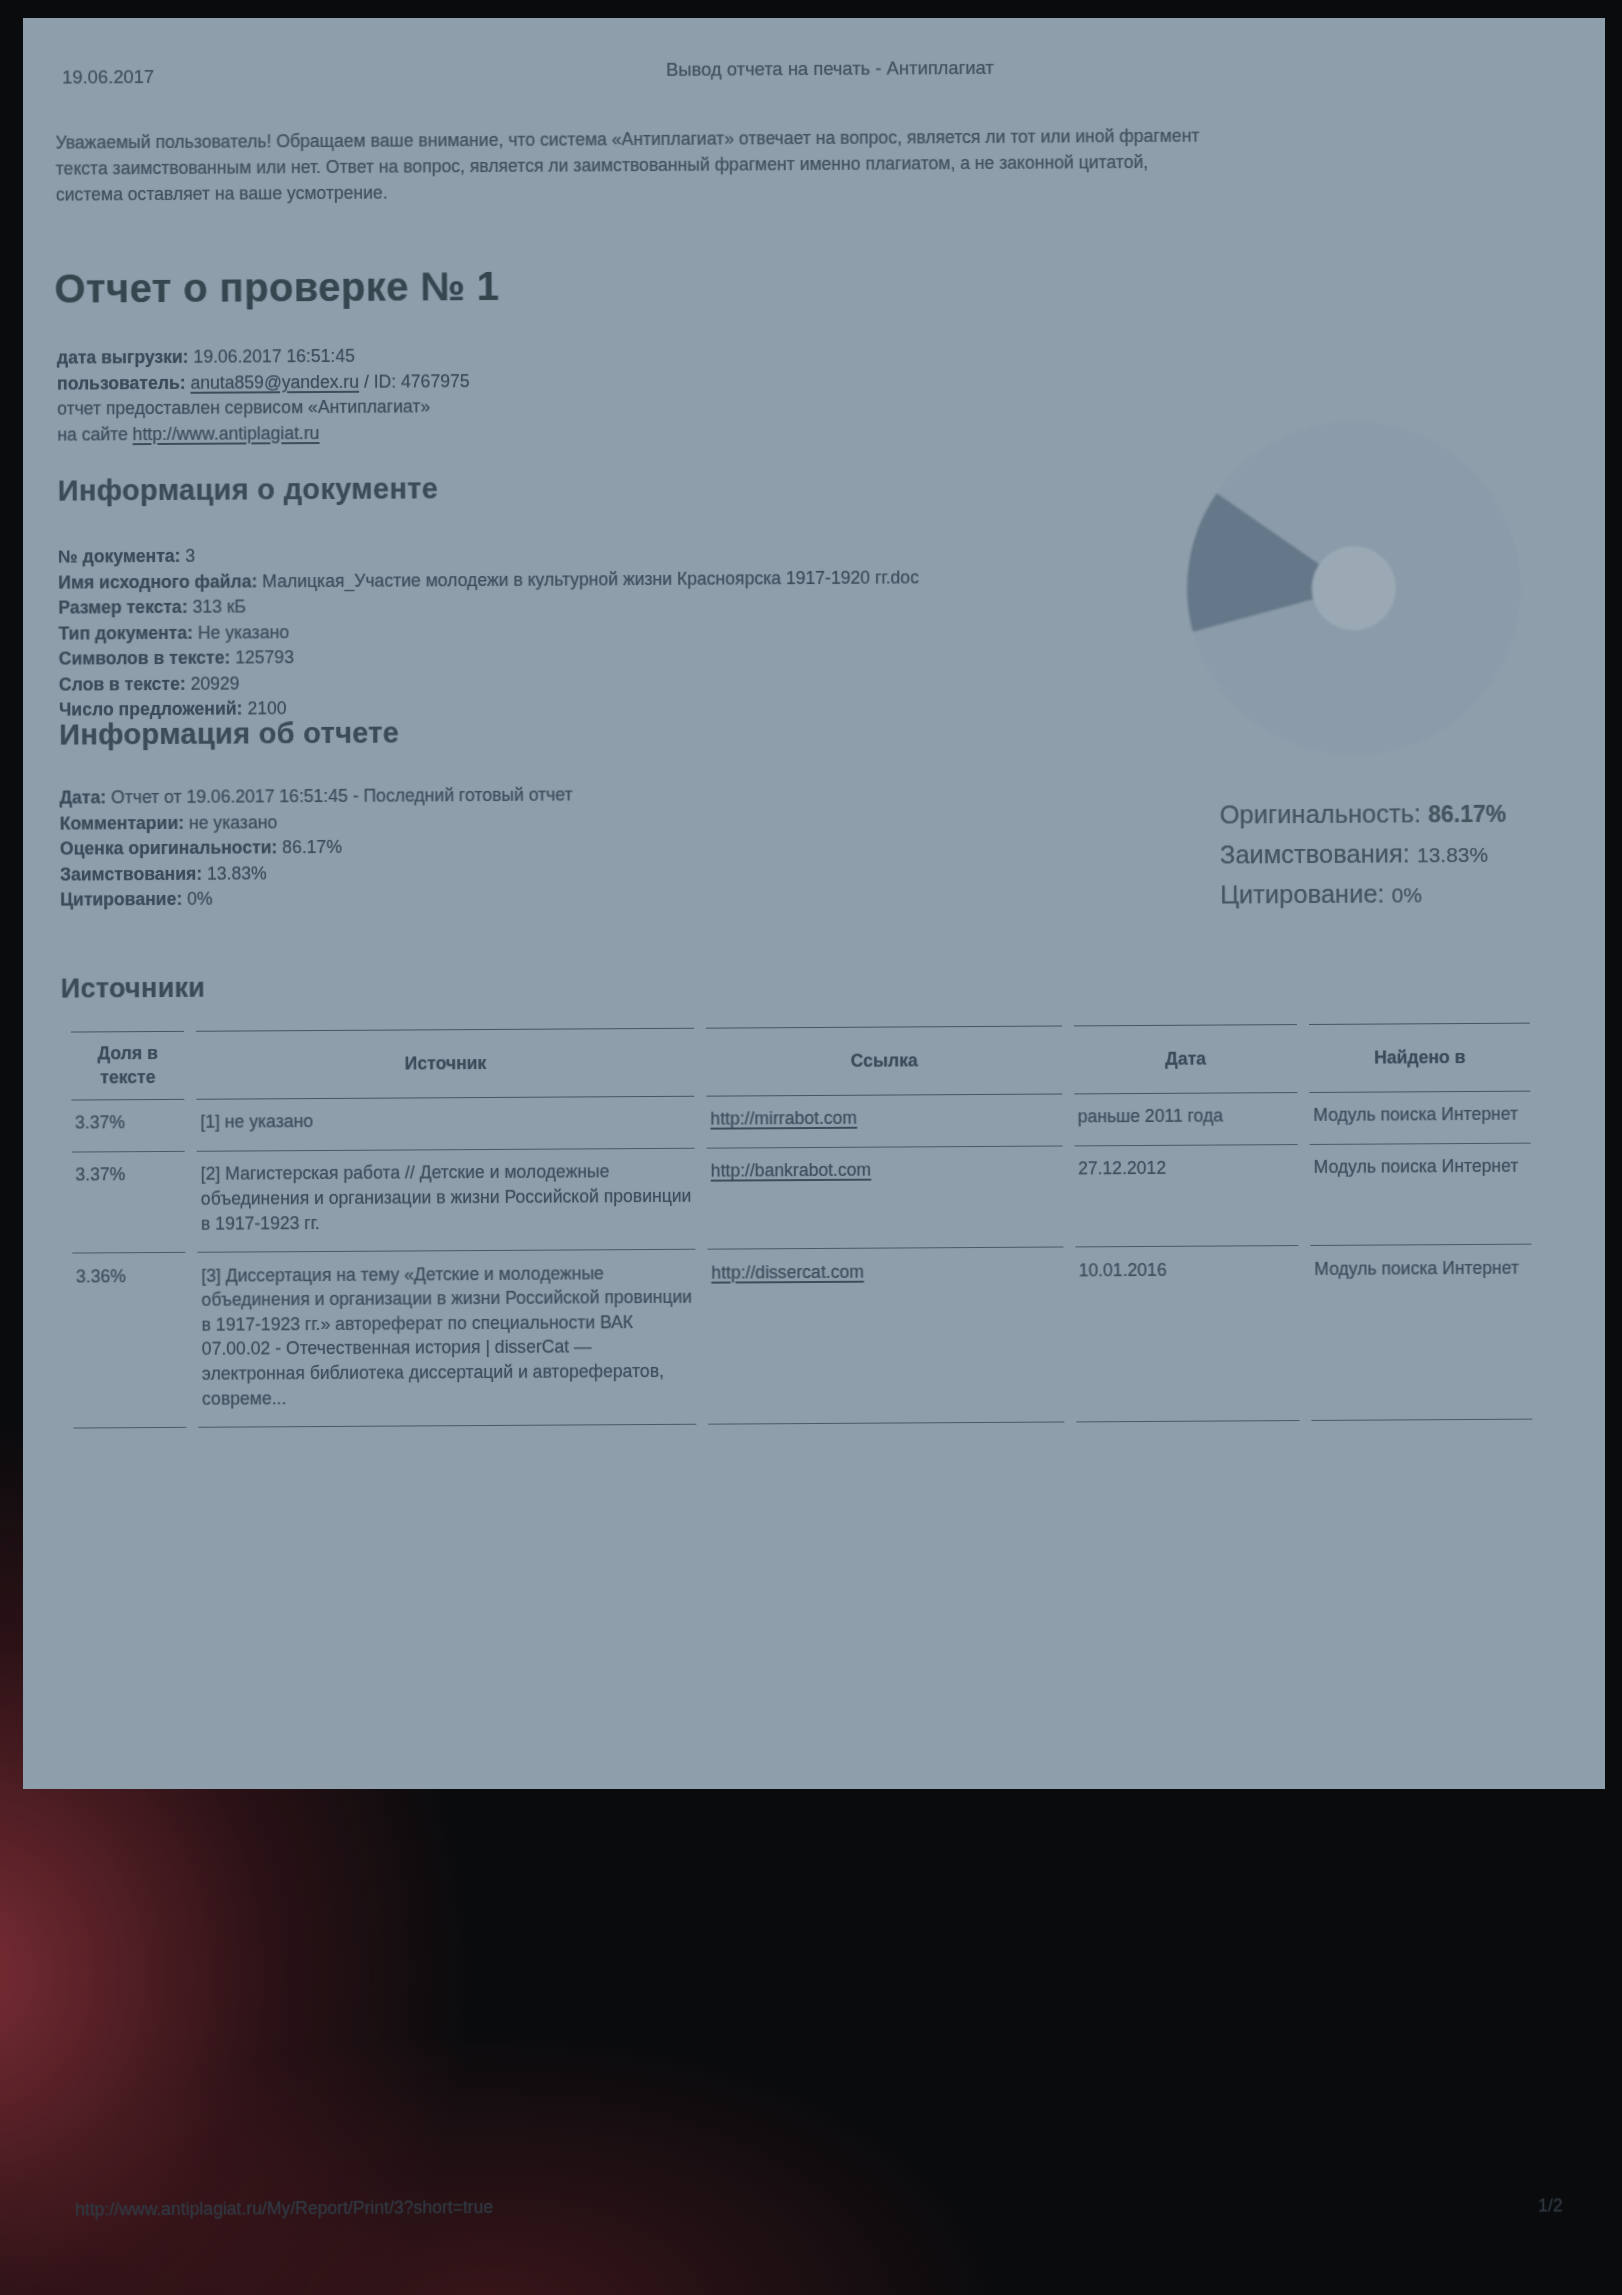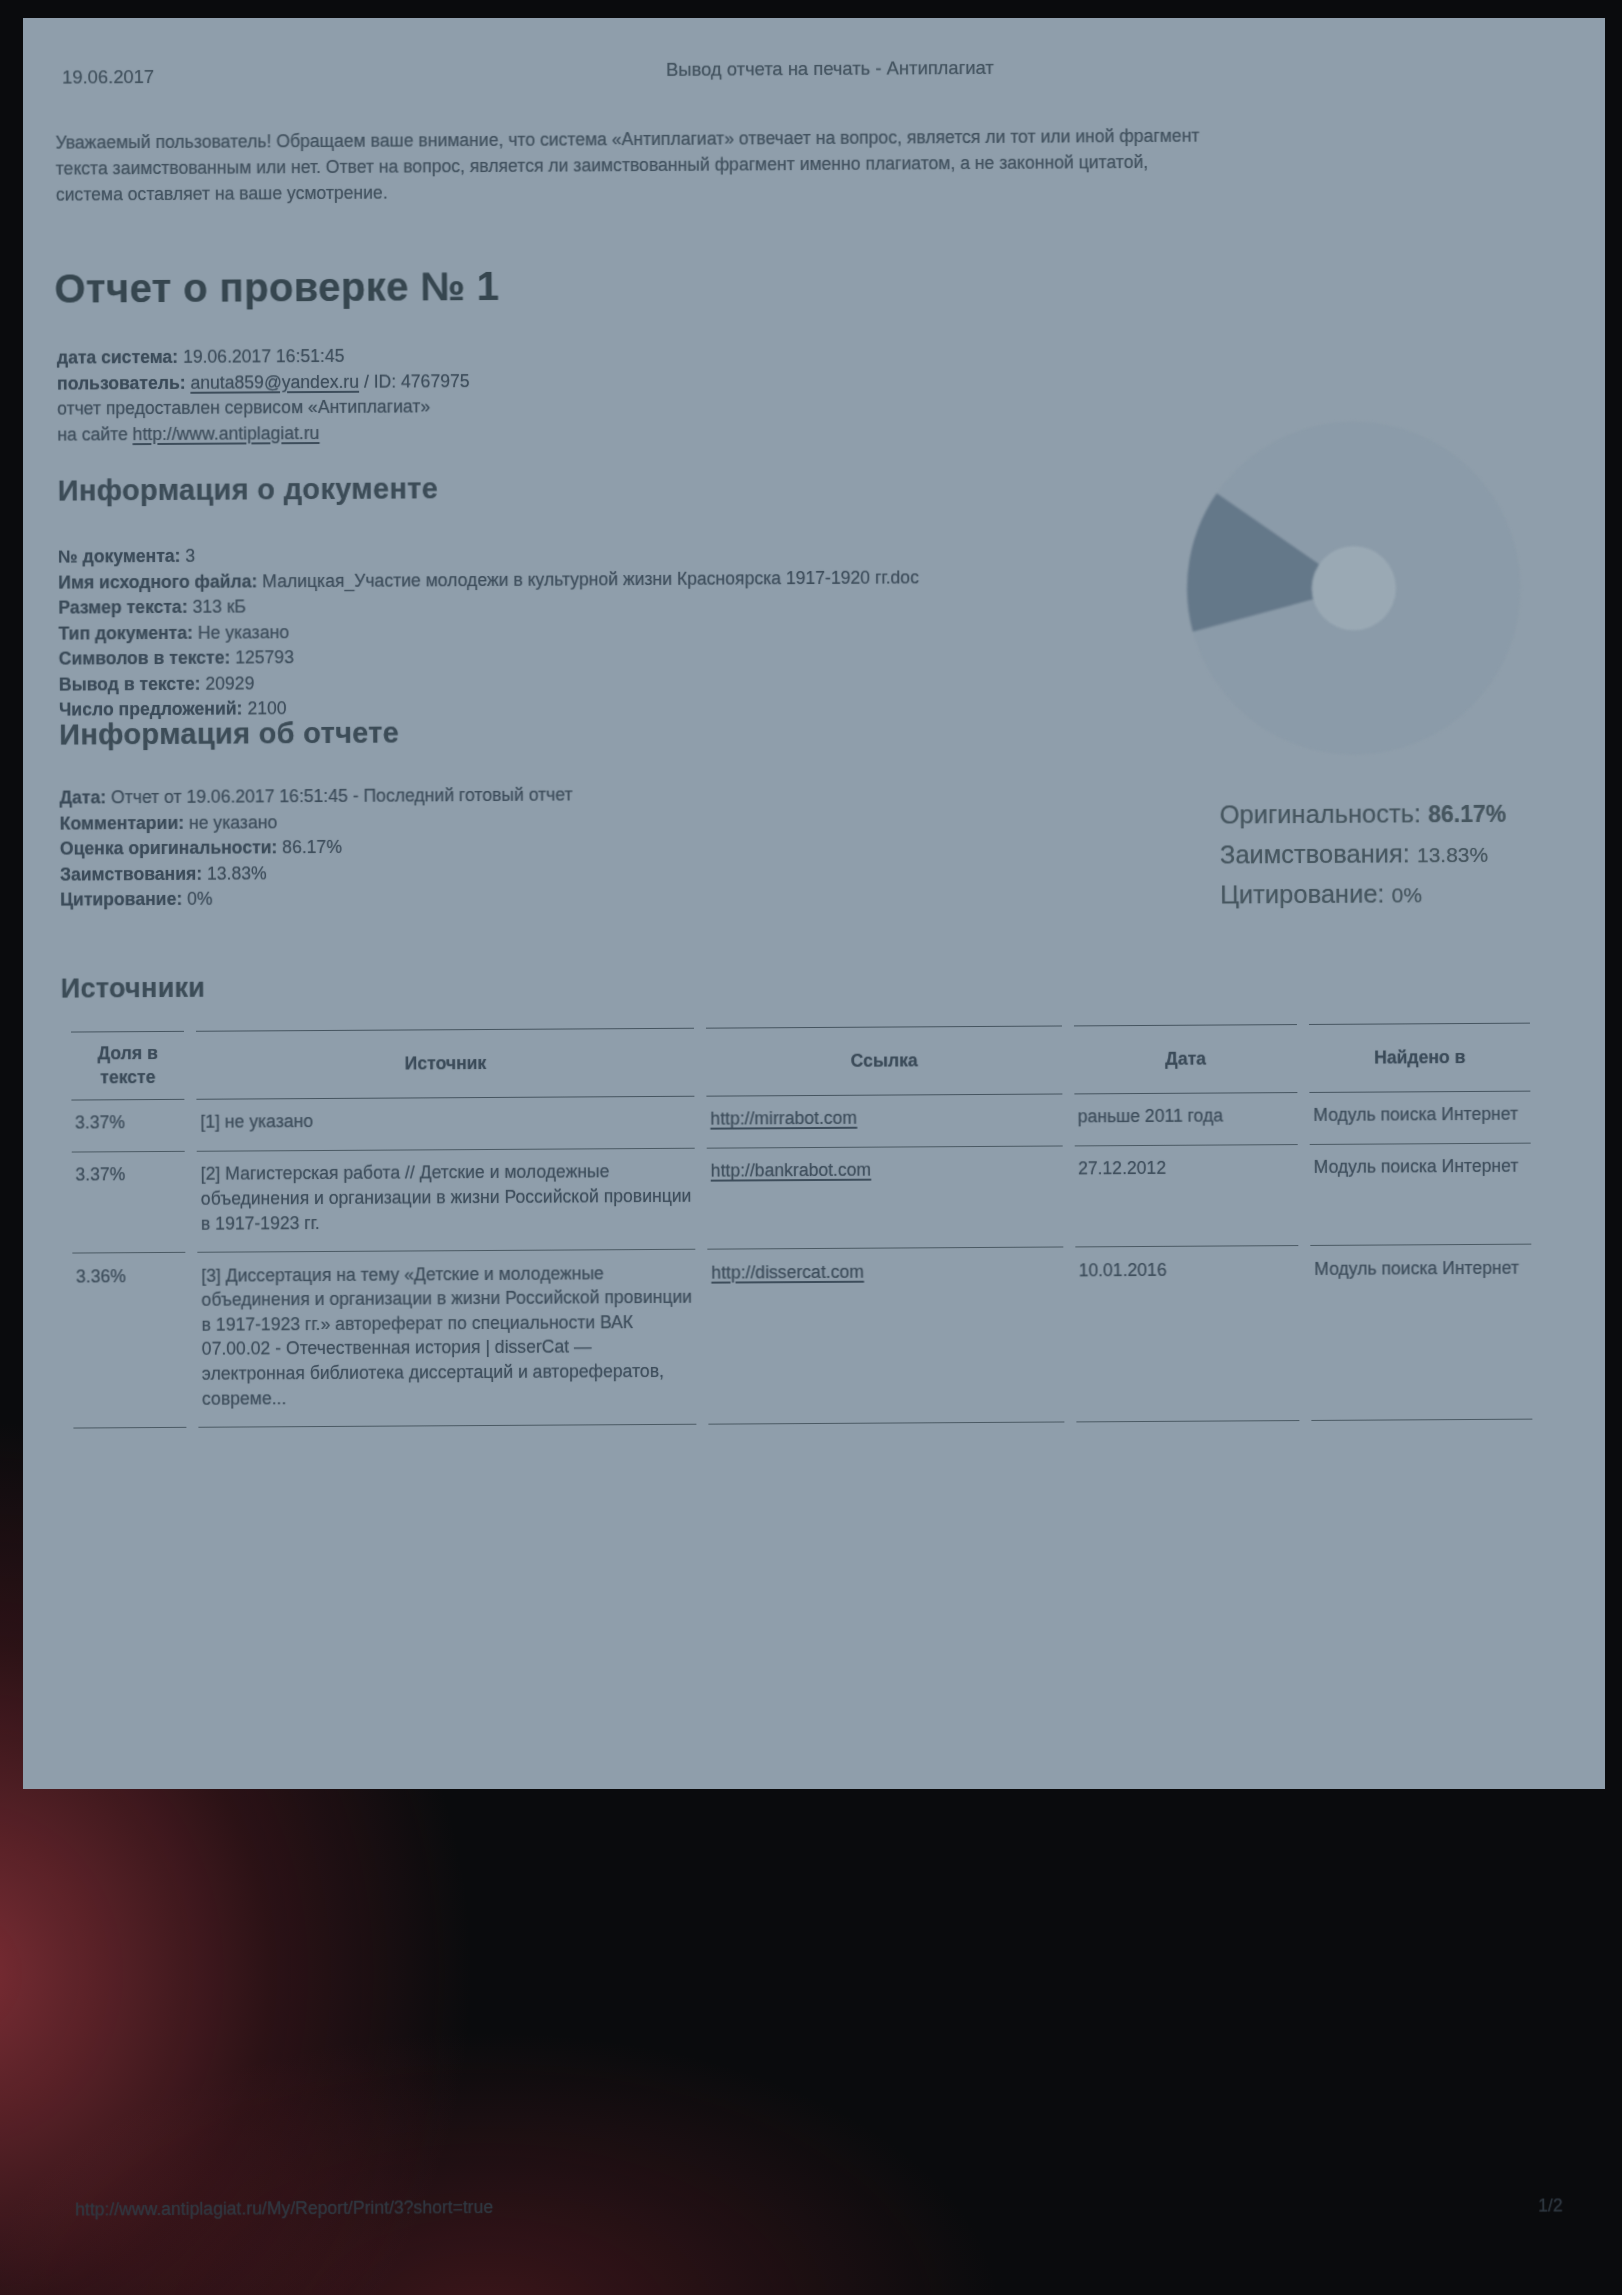--- a/index.html
+++ b/index.html
@@ -57,35 +57,35 @@
   <div class="content">
 
     <div class="abs hdr" style="left:44px;top:44px;">19.06.2017</div>
     <div class="abs hdr" style="left:648px;top:40px;">Вывод отчета на печать - Антиплагиат</div>
 
     <div class="abs notice" style="left:37px;top:107px;">Уважаемый пользователь! Обращаем ваше внимание, что система «Антиплагиат» отвечает на вопрос, является ли тот или иной фрагмент текста заимствованным или нет. Ответ на вопрос, является ли заимствованный фрагмент именно плагиатом, а не законной цитатой, система оставляет на ваше усмотрение.</div>
 
     <h1 class="abs" style="left:35px;top:244px;">Отчет о проверке № 1</h1>
 
     <div class="abs meta" style="left:37px;top:323px;">
-      <div><b>дата система:</b> <span>19.06.2017 16:51:45</span></div>
+      <div><b>дата выгрузки:</b> <span>19.06.2017 16:51:45</span></div>
       <div><b>пользователь:</b> <a>anuta859@yandex.ru</a> <span>/ ID: 4767975</span></div>
       <div>отчет предоставлен сервисом «Антиплагиат»</div>
       <div><span>на сайте</span> <a>http://www.antiplagiat.ru</a></div>
     </div>
 
     <h2 class="abs" style="left:37px;top:452px;">Информация о документе</h2>
 
     <div class="abs fields" style="left:37px;top:522px;">
       <div><b>№ документа:</b> <span>3</span></div>
       <div><b>Имя исходного файла:</b> <span>Малицкая_Участие молодежи в культурной жизни Красноярска 1917-1920 гг.doc</span></div>
       <div><b>Размер текста:</b> <span>313 кБ</span></div>
       <div><b>Тип документа:</b> <span>Не указано</span></div>
       <div><b>Символов в тексте:</b> <span>125793</span></div>
-      <div><b>Вывод в тексте:</b> <span>20929</span></div>
+      <div><b>Слов в тексте:</b> <span>20929</span></div>
       <div><b>Число предложений:</b> <span>2100</span></div>
     </div>
 
     <h2 class="abs" style="left:37px;top:696px;">Информация об отчете</h2>
 
     <div class="abs fields" style="left:37px;top:763px;">
       <div><b>Дата:</b> <span>Отчет от 19.06.2017 16:51:45 - Последний готовый отчет</span></div>
       <div><b>Комментарии:</b> <span>не указано</span></div>
       <div><b>Оценка оригинальности:</b> <span>86.17%</span></div>
       <div><b>Заимствования:</b> <span>13.83%</span></div>

